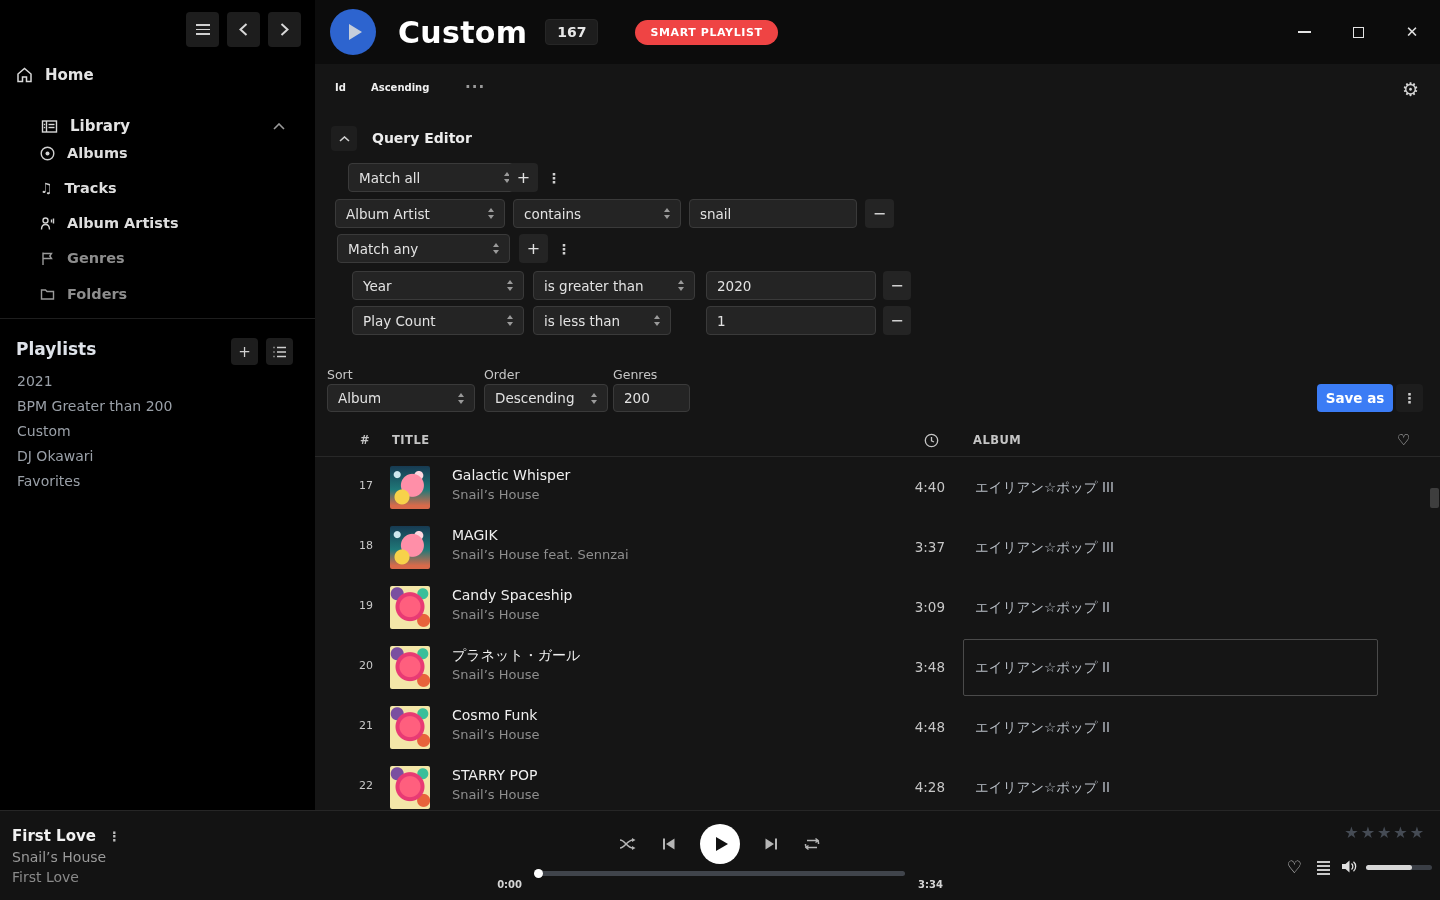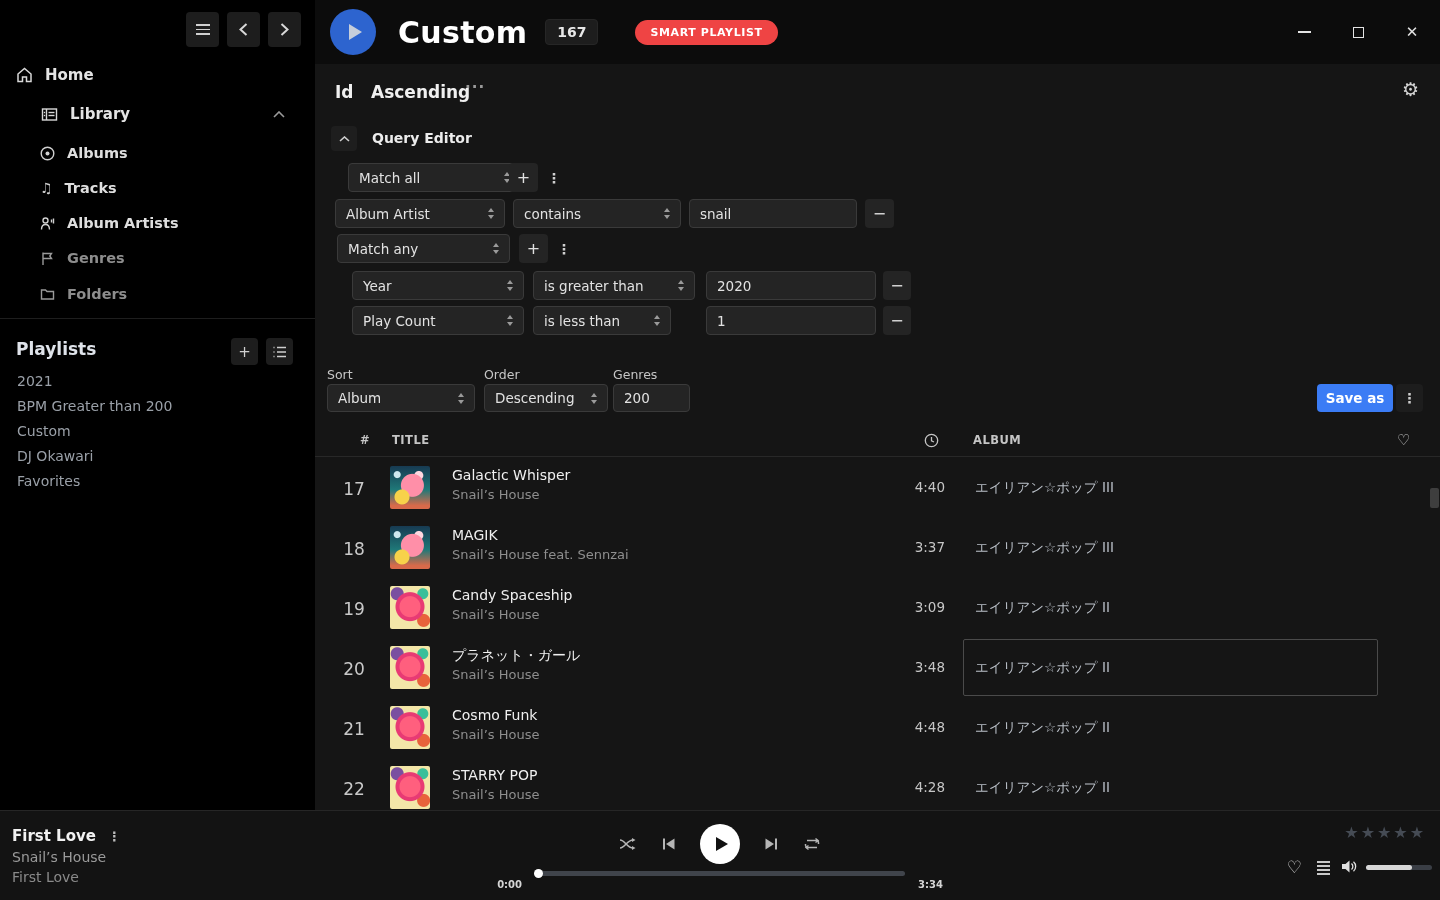--- a/index.html
+++ b/index.html
@@ -70,21 +70,21 @@
     font-weight:800; letter-spacing:.6px; color:#fff; }
   .win-controls { position:absolute; right:0; top:0; height:64px; display:flex; align-items:center; gap:24px;
     padding-right:13px; }
   .win-btn { width:30px; height:30px; display:flex; align-items:center; justify-content:center; color:#e4e4e4; }
   .min-glyph { width:13px; height:2px; background:#e4e4e4; }
   .max-glyph { width:11px; height:11px; border:1.5px solid #e4e4e4; }
   .close-glyph { font-size:15px; }
 
   
   #content { position:absolute; left:315px; top:64px; width:1125px; height:746px; background:#151515; }
-  .tb-sort { position:absolute; top:18px; font-size:17px; font-weight:700; color:#f0f0f0; }
+  .tb-sort { position:absolute; top:18px; font-size:10px; font-weight:700; color:#f0f0f0; }
   .tb-dots { position:absolute; left:150px; top:14px; color:#9a9a9a; font-weight:800; font-size:15px; letter-spacing:1px; }
   .gear { position:absolute; right:21px; top:14px; font-size:19px; color:#d4d4d4; }
 
   .collapse-btn { position:absolute; left:16px; top:62px; width:26px; height:25px; background:#1e1e1e;
     border-radius:4px; display:flex; align-items:center; justify-content:center; color:#cfcfcf; }
   .qe-title { position:absolute; left:57px; top:66px; font-size:14px; font-weight:600; color:#ececec; }
 
   .select, .tinput { position:absolute; height:29px; background:#242424; border:1px solid #3a3a3a;
     border-radius:4px; display:flex; align-items:center; padding:0 10px; font-size:13.5px; color:#e2e2e2; }
   .select { justify-content:space-between; }
@@ -100,21 +100,21 @@
   .save-btn { position:absolute; right:47px; top:320px; width:76px; height:28px; background:#3b7cf5;
     border-radius:4px; display:flex; align-items:center; justify-content:center; font-size:13.5px; font-weight:700; color:#fff; }
   .save-dots { position:absolute; right:17px; top:320px; width:27px; height:28px; background:#1d1d1d; border-radius:4px;
     display:flex; align-items:center; justify-content:center; color:#cfcfcf; font-size:14px; font-weight:700; }
 
   
   .thead { position:absolute; left:0; top:361px; width:1125px; height:32px; border-bottom:1px solid #282828; }
   .thead .h { position:absolute; top:8px; font-size:11.5px; letter-spacing:.5px; color:#c5c5c5; font-weight:600; }
   .rows { position:absolute; left:0; top:394px; width:1125px; height:352px; overflow:hidden; }
   .trow { position:relative; width:1125px; height:60px; }
-  .trow .num { position:absolute; left:20px; top:21px; width:38px; text-align:center; font-size:17px; color:#c9c9c9; }
+  .trow .num { position:absolute; left:20px; top:21px; width:38px; text-align:right; font-size:11px; color:#c9c9c9; }
   .cover { position:absolute; left:75px; top:8px; width:40px; height:43px; border-radius:2px; }
   .cover.alien3 { background:
       radial-gradient(circle at 30% 72%, #f7d24a 0 7px, transparent 8px),
       radial-gradient(circle at 56% 45%, #ff8fa8 0 11px, transparent 12px),
       radial-gradient(circle at 72% 22%, #ffd7e0 0 4px, transparent 5px),
       radial-gradient(circle at 18% 20%, #cfe8ef 0 3px, transparent 4px),
       linear-gradient(180deg,#173a52 0%,#1f7878 55%,#d86a4a 92%); }
   .cover.alien2 { background:
       radial-gradient(circle at 50% 48%, #ff5f7e 0 10px, #e83a74 11px 14px, transparent 15px),
       radial-gradient(circle at 18% 18%, #7a4fa0 0 6px, transparent 7px),
@@ -177,21 +177,21 @@
         <polyline points="1.5,1 7.5,6.5 1.5,12"></polyline>
       </svg>
   </div>
 
   <div class="nav-item" style="top:60px;">
     <svg width="17" height="16" viewBox="0 0 17 16" fill="none" stroke="#d8d8d8" stroke-width="1.5">
       <path d="M2 7 L8.5 1.5 L15 7 V14.5 H10.5 V10 H6.5 V14.5 H2 Z"></path>
     </svg>
     <span>Home</span>
   </div>
-  <div class="nav-item" style="top:99px;padding-left:25px;">
+  <div class="nav-item" style="top:111px;padding-left:25px;">
     <svg width="17" height="16" viewBox="0 0 17 16" fill="none" stroke="#d8d8d8" stroke-width="1.4">
       <rect x="1.5" y="3" width="14" height="11"></rect>
         <line x1="5.5" y1="3" x2="5.5" y2="14"></line>
       <line x1="2.8" y1="6.5" x2="4.2" y2="6.5"></line>
         <line x1="2.8" y1="9.5" x2="4.2" y2="9.5"></line>
       <line x1="7.5" y1="6.5" x2="13.5" y2="6.5"></line>
         <line x1="7.5" y1="9.5" x2="13.5" y2="9.5"></line>
     </svg>
     <span>Library</span>
     <svg style="margin-left:auto;margin-right:14px;" width="12" height="7" viewBox="0 0 12 7" fill="none" stroke="#9a9a9a" stroke-width="1.6">

